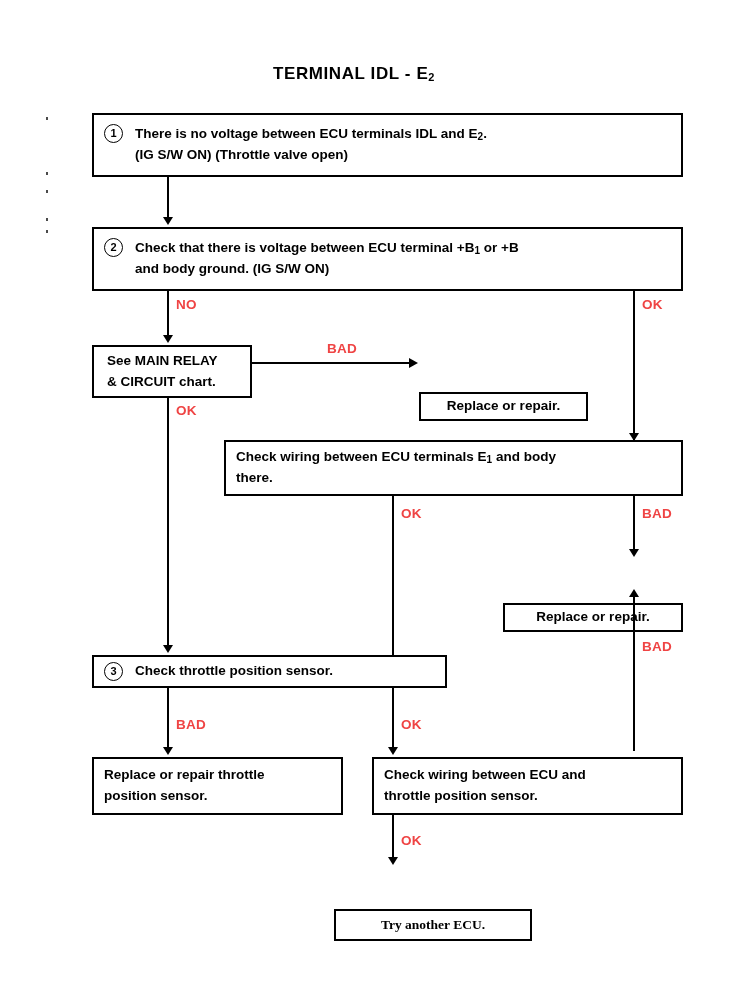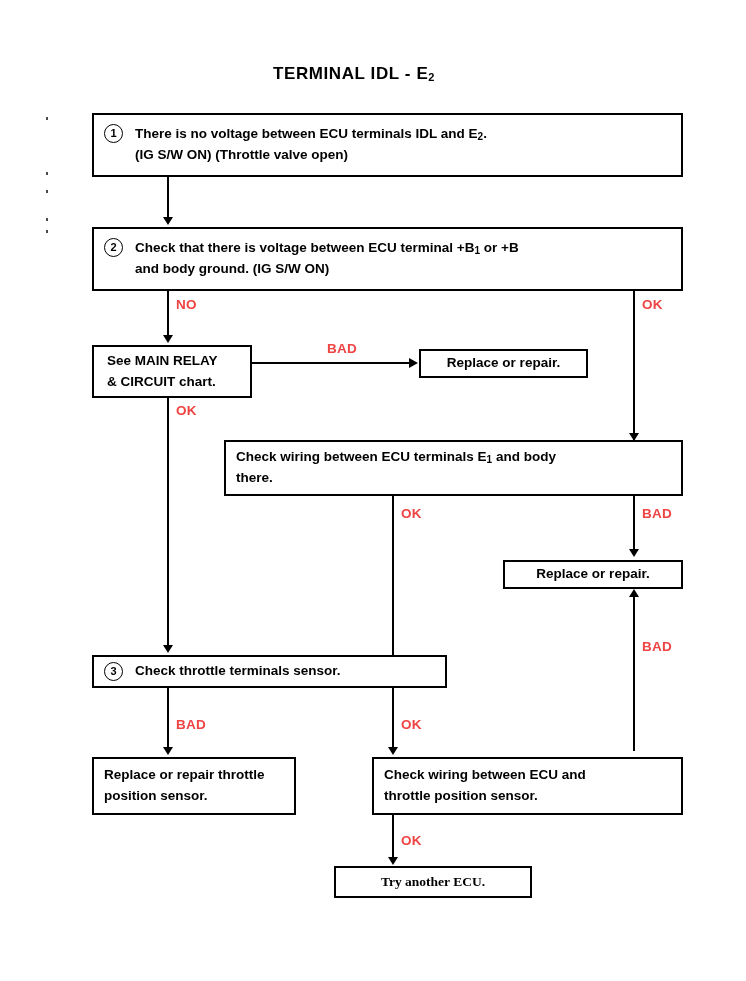--- a/index.html
+++ b/index.html
@@ -44,20 +44,21 @@
     font-weight: bold;
     line-height: 1.55;
     display: flex;
     align-items: center;
     padding: 4px 10px;
   }
   .box .txt { display: block; }
   .box.center {
     justify-content: center;
     text-align: center;
+    margin-top: 43px;
   }
   .box sub {
     font-size: 10px;
     vertical-align: -0.2em;
   }
   
   .step {
     display: inline-flex;
     align-items: center;
     justify-content: center;
@@ -211,31 +212,31 @@
     <span class="txt">Replace or repair.</span>
   </div>
 
   <div class="vline" style="left:633px; top:597px; height:154px;"></div>
   <div class="arrow-up" style="left:629px; top:589px;"></div>
   <div class="elabel" style="left:642px; top:639px;">BAD</div>
 
   <div class="box" style="left:92px; top:655px; width:355px; height:33px;">
     <div class="boxrow" style="align-items:center;">
       <span class="step">3</span>
-      <span class="txt">Check throttle terminals sensor.</span>
+      <span class="txt">Check throttle position sensor.</span>
     </div>
   </div>
 
   <div class="vline" style="left:167px; top:688px; height:63px;"></div>
   <div class="arrow-down" style="left:163px; top:747px;"></div>
   <div class="elabel" style="left:176px; top:717px;">BAD</div>
 
   <div class="elabel" style="left:401px; top:717px;">OK</div>
 
-  <div class="box" style="left:92px; top:757px; width:204px; height:58px;">
+  <div class="box" style="left:92px; top:757px; width:251px; height:58px;">
     <span class="txt">
       <span>Replace or repair throttle</span><br>
       <span>position sensor.</span>
     </span>
   </div>
 
   <div class="box" style="left:372px; top:757px; width:311px; height:58px;">
     <span class="txt">
       <span>Check wiring between ECU and</span><br>
       <span>throttle position sensor.</span>

